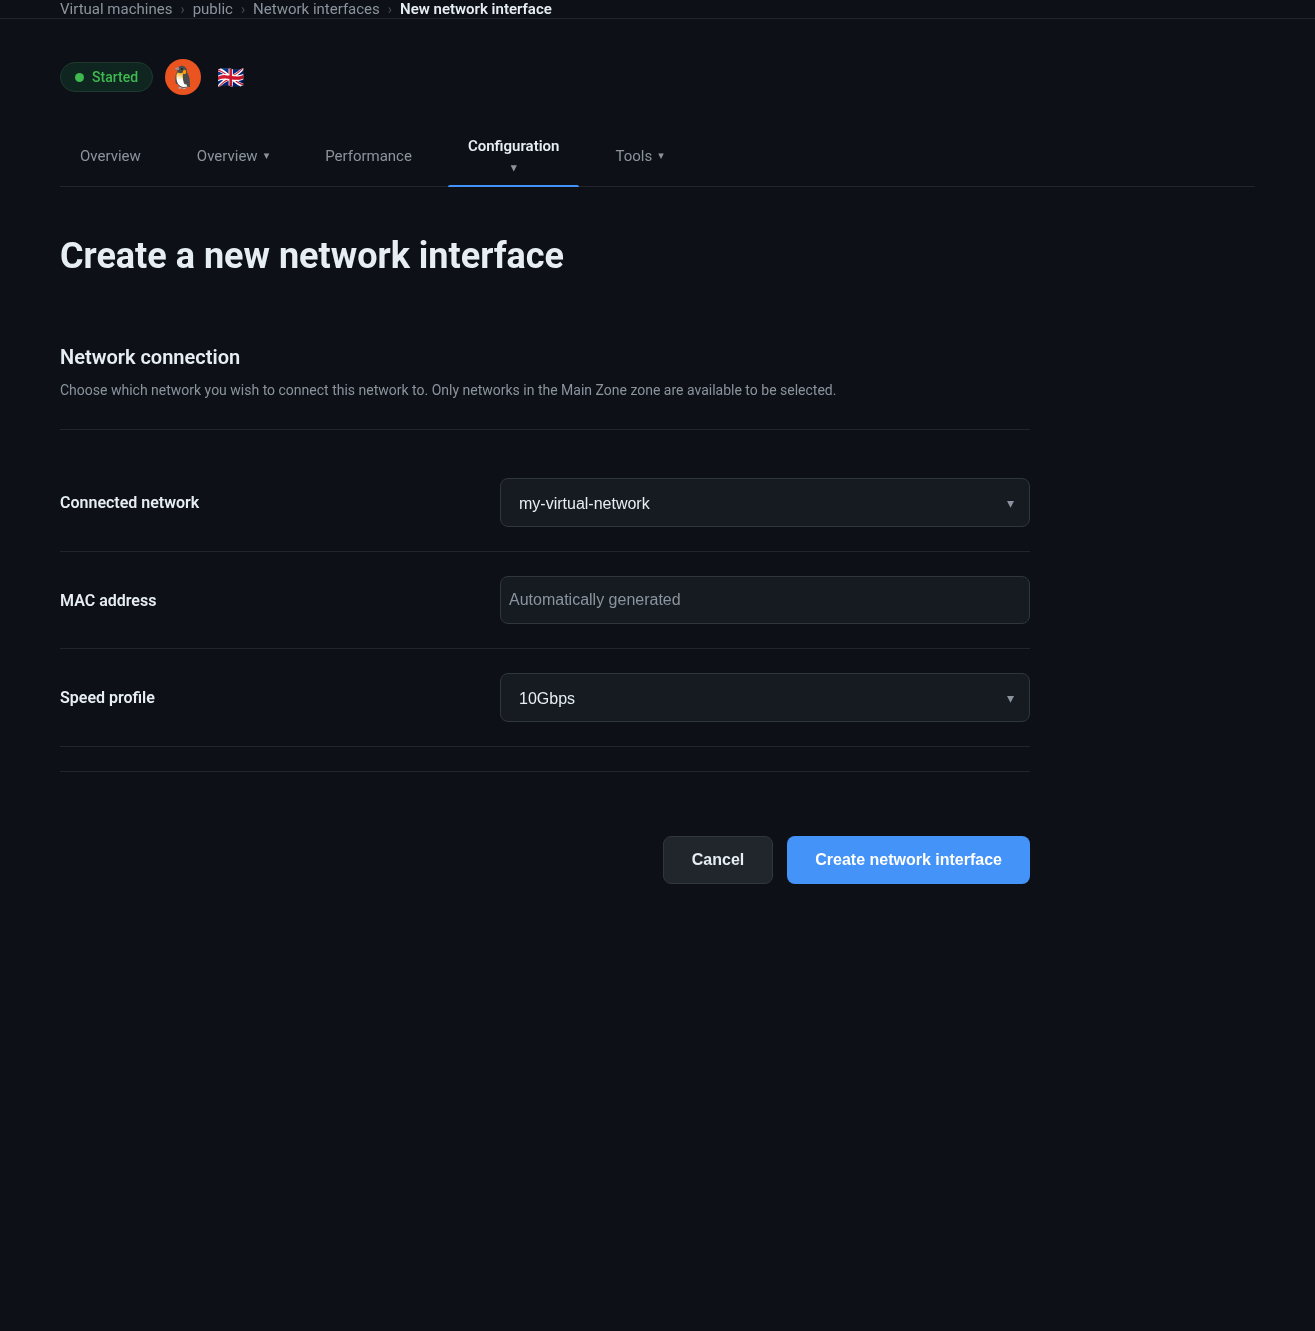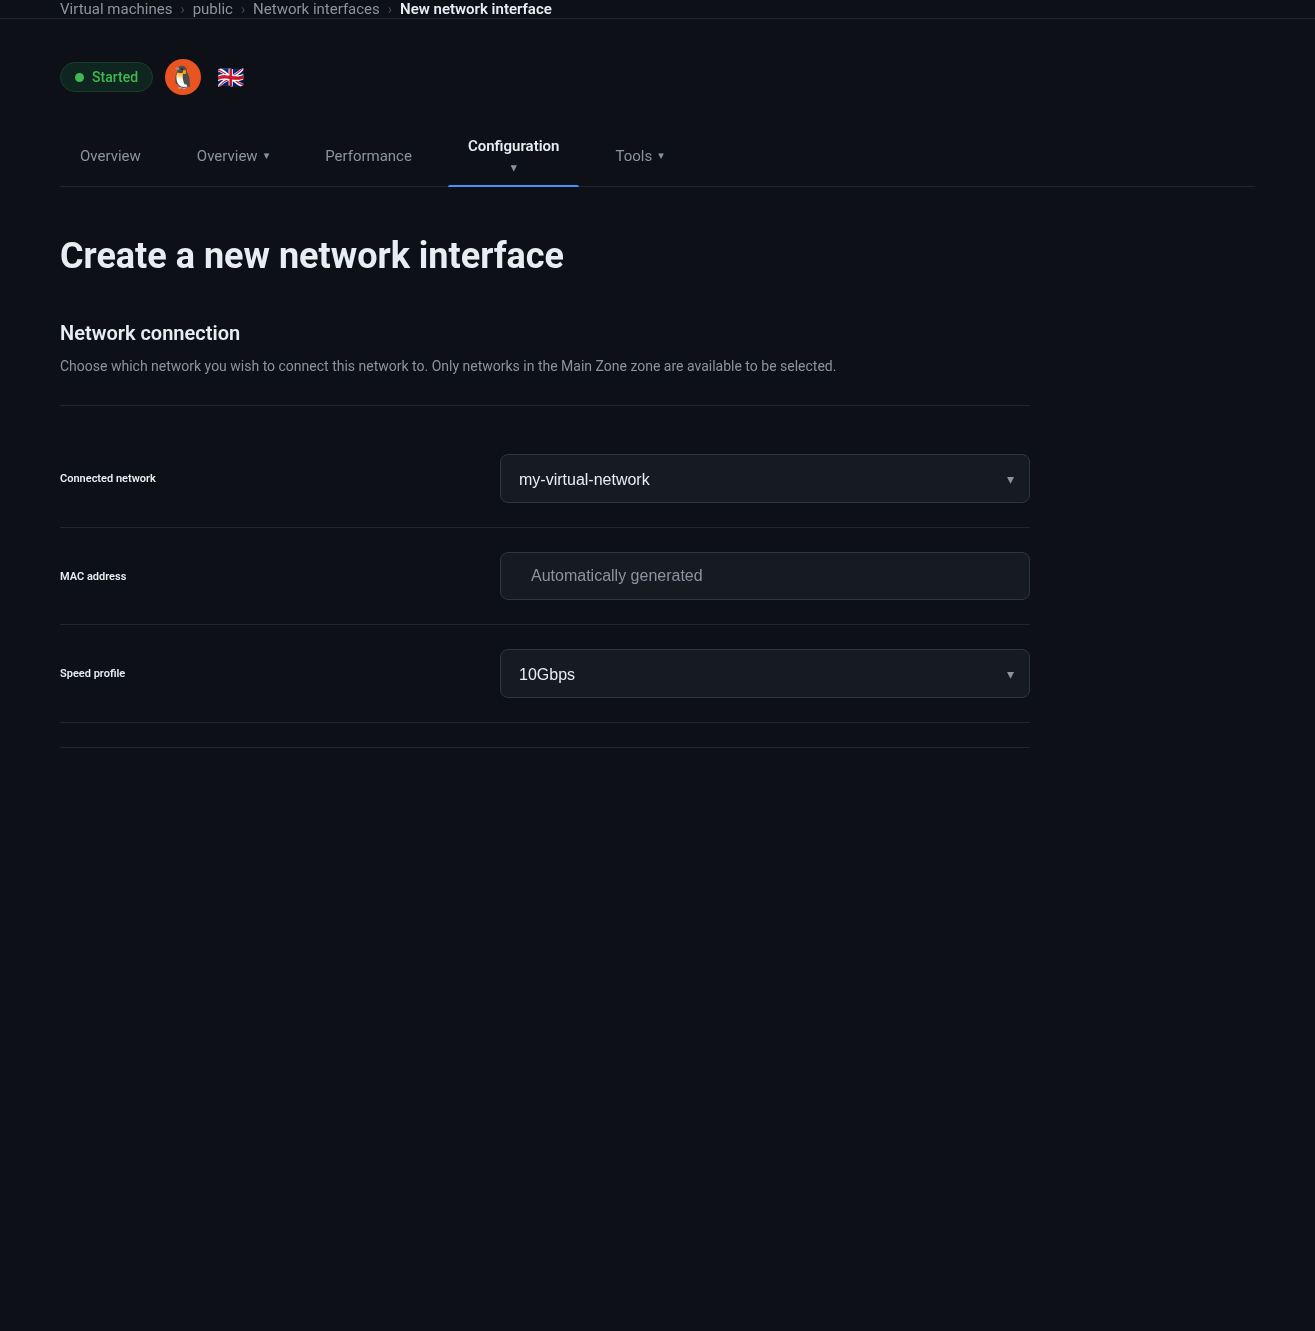--- a/index.html
+++ b/index.html
@@ -167,21 +167,21 @@
     .tab-chevron {
       font-size: 11px;
       color: #8b949e;
     }
 
     
     .page-title {
       font-size: 36px;
       font-weight: 700;
       color: #e6edf3;
-      margin-bottom: 44px;
+      margin-bottom: 68px;
     }
 
     
     .form-section {
       max-width: 970px;
     }
     .section-title {
       font-size: 20px;
       font-weight: 600;
       color: #e6edf3;
@@ -203,21 +203,21 @@
     .form-row {
       display: flex;
       align-items: center;
       padding: 24px 0;
       border-bottom: 1px solid #21262d;
     }
     .form-row:last-of-type {
       border-bottom: none;
     }
     .form-label {
-      font-size: 11px;
+      font-size: 16px;
       font-weight: 600;
       color: #e6edf3;
       width: 440px;
       flex-shrink: 0;
     }
     .form-control {
       flex: 1;
     }
 
     
@@ -246,21 +246,21 @@
       font-size: 14px;
       pointer-events: none;
     }
 
     
     .input-field {
       width: 100%;
       background: #161b22;
       border: 1px solid #30363d;
       border-radius: 8px;
-      padding: 14px 30px;
+      padding: 14px 8px;
       font-size: 16px;
       color: #fde047;
       outline: none;
     }
     .input-field::placeholder {
       color: #8b949e;
     }
 
     
     .action-row {
@@ -382,15 +382,19 @@
             <option>1Gbps</option>
             <option>100Mbps</option>
           </select>
           <span class="select-chevron">▾</span>
         </div>
       </div>
     </div>
 
     <div class="divider"></div>
 
+    <div class="action-row">
+      <button class="btn-cancel">Cancel</button>
+      <button class="btn-primary">Create network interface</button>
+    </div>
 
   </div>
 </div>
 
 </body></html>

